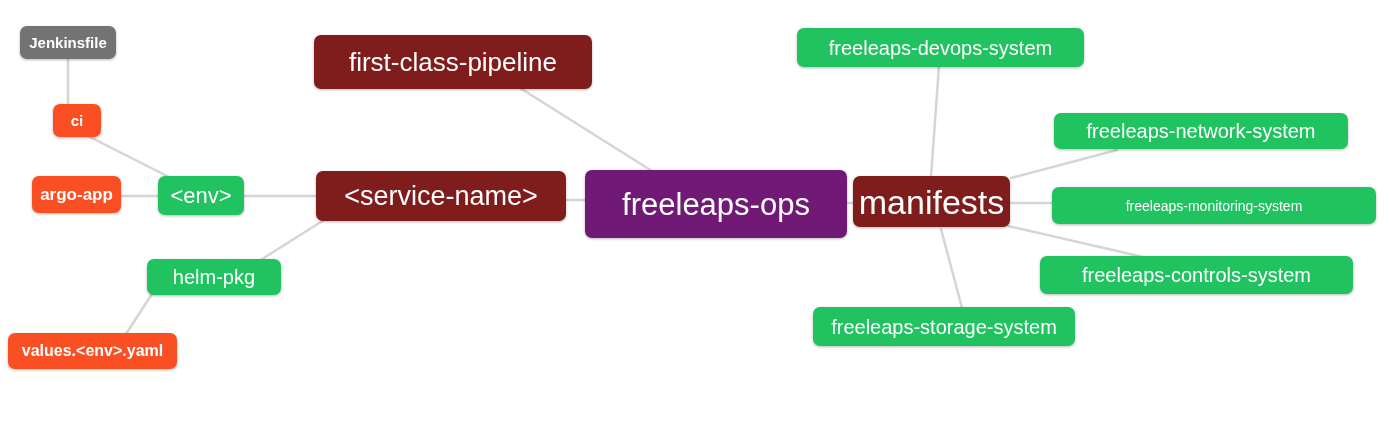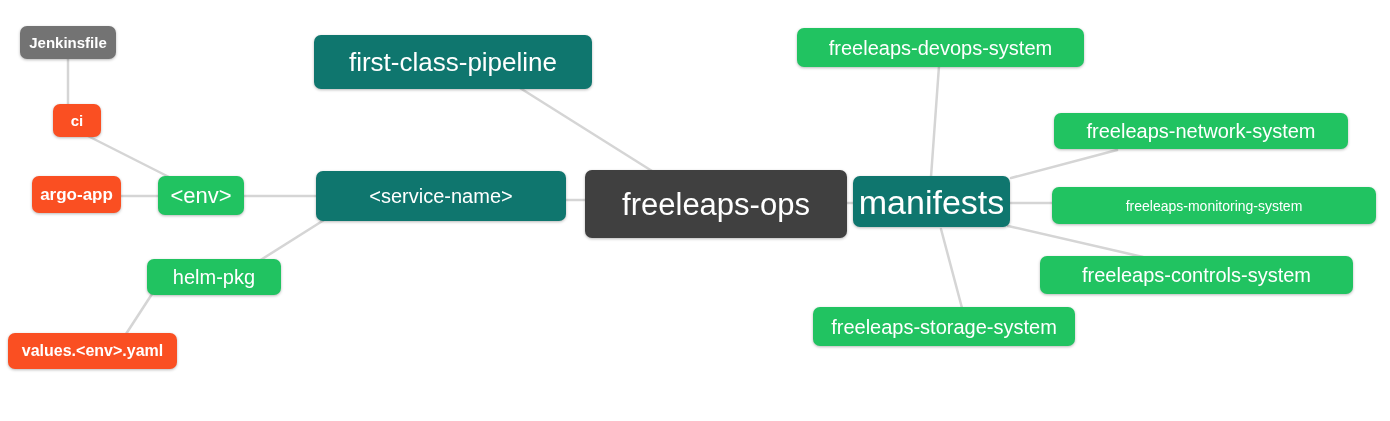--- a/index.html
+++ b/index.html
@@ -27,25 +27,25 @@
     align-items: center;
     justify-content: center;
     color: #ffffff;
     border-radius: 7px;
     box-shadow: 0 1px 3px rgba(0,0,0,0.28);
     white-space: nowrap;
     cursor: pointer;
     line-height: 1;
     box-sizing: border-box;
   }
-  .c-blue   { background: #0f766e; }
+  .c-blue   { background: #7f1d1d; }
   .c-green  { background: #21c361; text-align: center; }
   .c-red    { background: #fa4f22; }
   .c-orange { background: #737373; }
-  .c-dark   { background: #404040; }
+  .c-dark   { background: #701a75; }
   .small { font-weight: 700; }
 </style>
 </head>
 <body>
 
 <div class="canvas">
 
   <svg class="edges" viewBox="0 0 1390 421">
     <line x1="68" y1="59" x2="68" y2="105"></line>
     <line x1="84" y1="134" x2="169" y2="177"></line>
@@ -66,21 +66,21 @@
   <div class="node c-orange small" style="left:20px; top:26px; width:96px; height:33px; font-size:15px;">Jenkinsfile</div>
 
   <div class="node c-red small" style="left:53px; top:104px; width:48px; height:33px; font-size:15px;">ci</div>
 
   <div class="node c-red small" style="left:32px; top:176px; width:89px; height:37px; font-size:17px;">argo-app</div>
 
   <div class="node c-green" style="left:158px; top:176px; width:86px; height:39px; font-size:22px;">&lt;env&gt;</div>
 
   <div class="node c-blue" style="left:314px; top:35px; width:278px; height:54px; font-size:26px;">first-class-pipeline</div>
 
-  <div class="node c-blue" style="left:316px; top:171px; width:250px; height:50px; font-size:20px;">&lt;service-name&gt;</div>
+  <div class="node c-blue" style="left:316px; top:171px; width:250px; height:50px; font-size:27px;">&lt;service-name&gt;</div>
 
   <div class="node c-dark" style="left:585px; top:170px; width:262px; height:68px; font-size:31px;">freeleaps-ops</div>
 
   <div class="node c-blue" style="left:853px; top:176px; width:157px; height:51px; font-size:34px;">manifests</div>
 
   <div class="node c-green" style="left:797px; top:28px; width:287px; height:39px; font-size:20px;">freeleaps-devops-system</div>
 
   <div class="node c-green" style="left:1054px; top:113px; width:294px; height:36px; font-size:20px;">freeleaps-network-system</div>
 
   <div class="node c-green" style="left:1052px; top:187px; width:324px; height:37px; font-size:14px;">freeleaps-monitoring-system</div>

